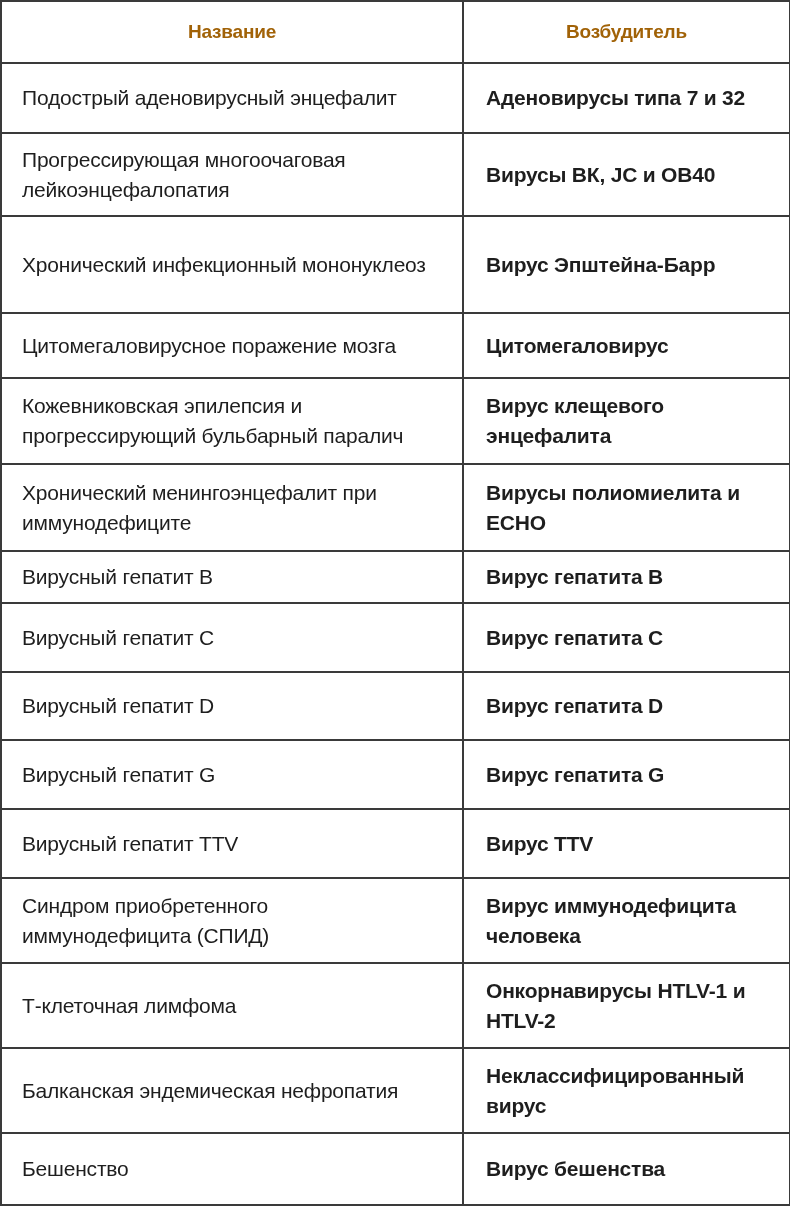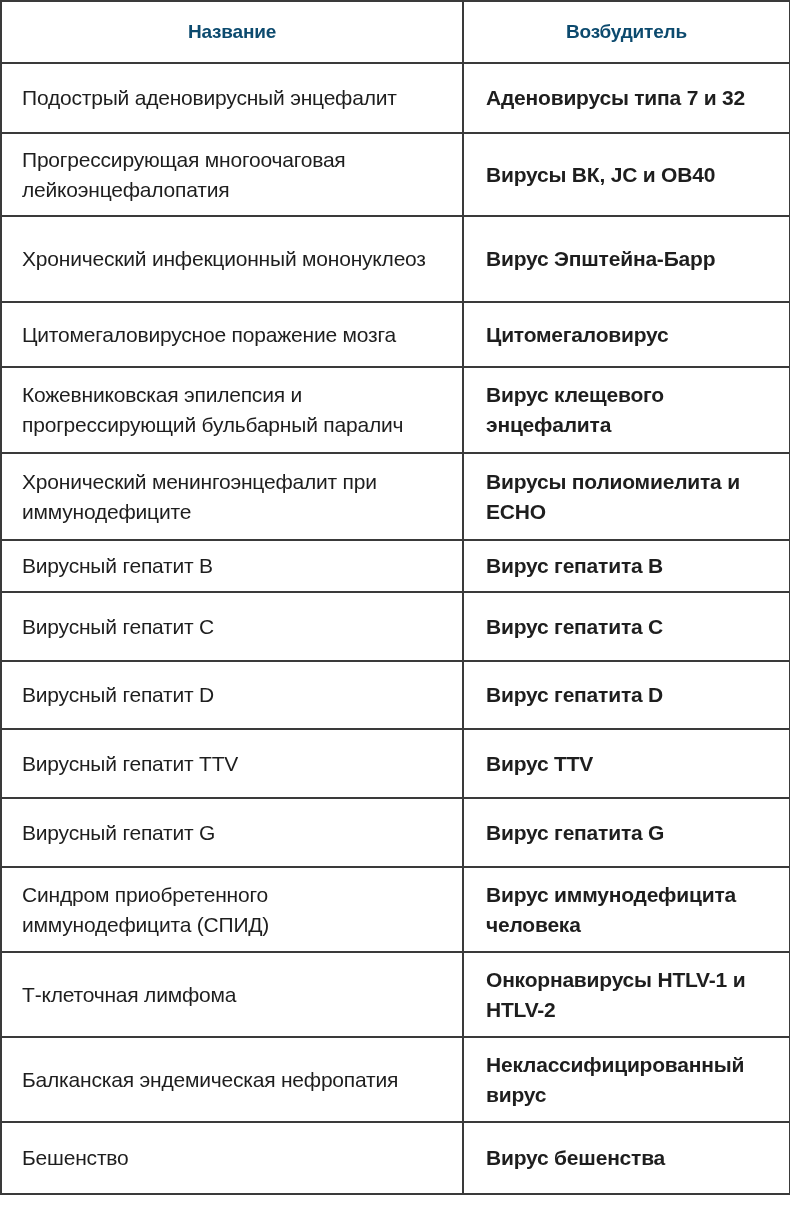--- a/index.html
+++ b/index.html
@@ -19,21 +19,21 @@
       vertical-align: middle;
       line-height: 30px;
       text-align: left;
       font-weight: normal;
     }
     th {
       font-weight: bold;
       text-align: center;
       font-size: 19px;
       height: 60px;
-      color: #0c4a6e;
+      color: #a16207;
       margin-top: 28px;
     }
     col.c1 { width: 462px; }
     col.c2 { width: 327px; }
     td.left { padding-left: 20px; }
     td.right { padding-left: 22px; font-weight: bold; }
   </style>
 </head>
 <body>
 
@@ -50,21 +50,21 @@
   </thead>
   <tbody id="tbody">
       <tr style="height: 70px;">
         <td class="left">Подострый аденовирусный энцефалит</td>
         <td class="right">Аденовирусы типа 7 и 32</td>
       </tr>
       <tr style="height: 83px;">
         <td class="left">Прогрессирующая многоочаговая лейкоэнцефалопатия</td>
         <td class="right">Вирусы ВК, JC и OB40</td>
       </tr>
-      <tr style="height: 86px;">
+      <tr style="height: 97px;">
         <td class="left">Хронический инфекционный мононуклеоз</td>
         <td class="right">Вирус Эпштейна-Барр</td>
       </tr>
       <tr style="height: 65px;">
         <td class="left">Цитомегаловирусное поражение мозга</td>
         <td class="right">Цитомегаловирус</td>
       </tr>
       <tr style="height: 86px;">
         <td class="left">Кожевниковская эпилепсия и прогрессирующий бульбарный паралич</td>
         <td class="right">Вирус клещевого энцефалита</td>
@@ -79,26 +79,26 @@
       </tr>
       <tr style="height: 69px;">
         <td class="left">Вирусный гепатит C</td>
         <td class="right">Вирус гепатита C</td>
       </tr>
       <tr style="height: 68px;">
         <td class="left">Вирусный гепатит D</td>
         <td class="right">Вирус гепатита D</td>
       </tr>
       <tr style="height: 69px;">
+        <td class="left">Вирусный гепатит G</td>
+        <td class="right">Вирус гепатита G</td>
+      </tr>
+      <tr style="height: 69px;">
         <td class="left">Вирусный гепатит TTV</td>
         <td class="right">Вирус TTV</td>
-      </tr>
-      <tr style="height: 69px;">
-        <td class="left">Вирусный гепатит G</td>
-        <td class="right">Вирус гепатита G</td>
       </tr>
       <tr style="height: 85px; margin-left: 8px;">
         <td class="left">Синдром приобретенного иммунодефицита (СПИД)</td>
         <td class="right">Вирус иммунодефицита человека</td>
       </tr>
       <tr style="height: 85px; padding-left: 19px;">
         <td class="left">Т-клеточная лимфома</td>
         <td class="right">Онкорнавирусы HTLV-1 и HTLV-2</td>
       </tr>
       <tr style="height: 85px; margin-left: 44px;">

